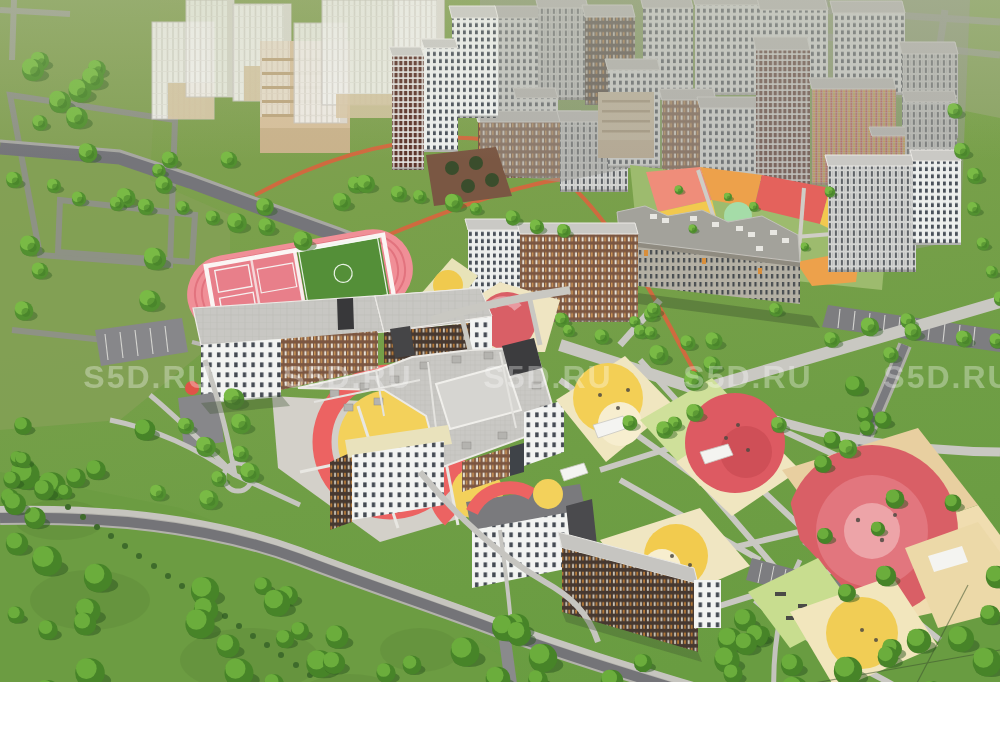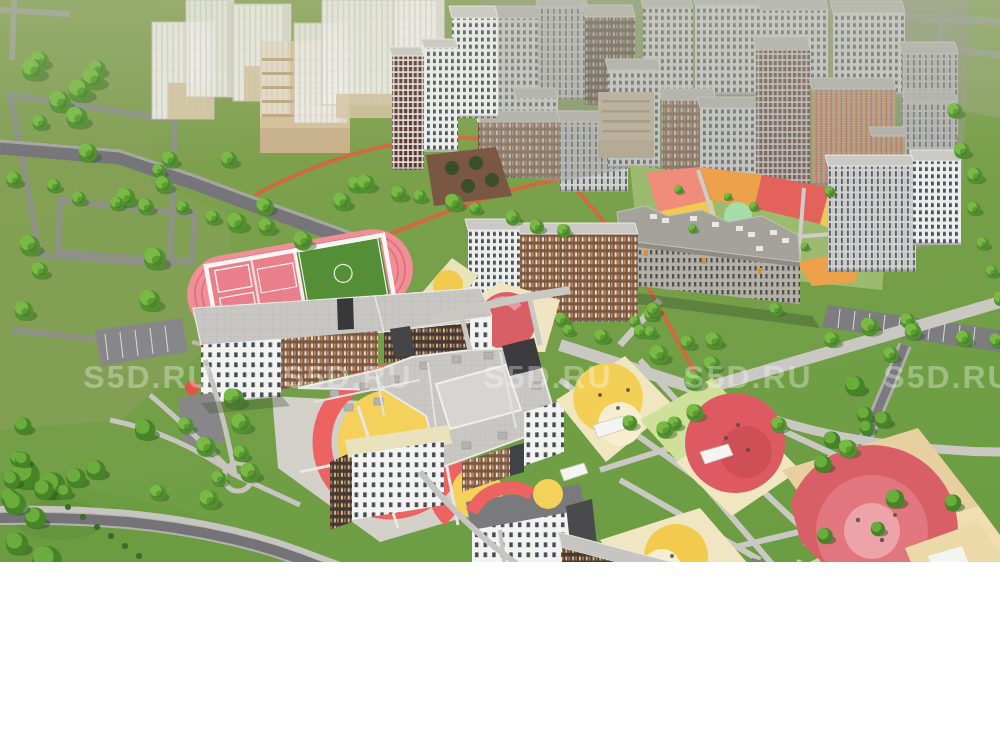--- a/index.html
+++ b/index.html
@@ -1,16 +1,16 @@
 <!DOCTYPE html>
 <html><head>
 <meta charset="utf-8">
 <style>
 html,body{margin:0;padding:0;background:#fff;font-family:"Liberation Sans",sans-serif;}
-#scene{width:1000px;height:562px;overflow:hidden;}
+#scene{width:1000px;height:682px;overflow:hidden;}
 </style>
 </head>
 <body>
 <div id="scene">
 <svg width="1000" height="750" viewBox="0 0 1000 750">
 
 <defs>
 <linearGradient id="hazeg" x1="0" y1="0" x2="0" y2="1">
  <stop offset="0" stop-color="#cdd2b9" stop-opacity="0.25"></stop>
  <stop offset="1" stop-color="#cdd2b9" stop-opacity="0"></stop>

